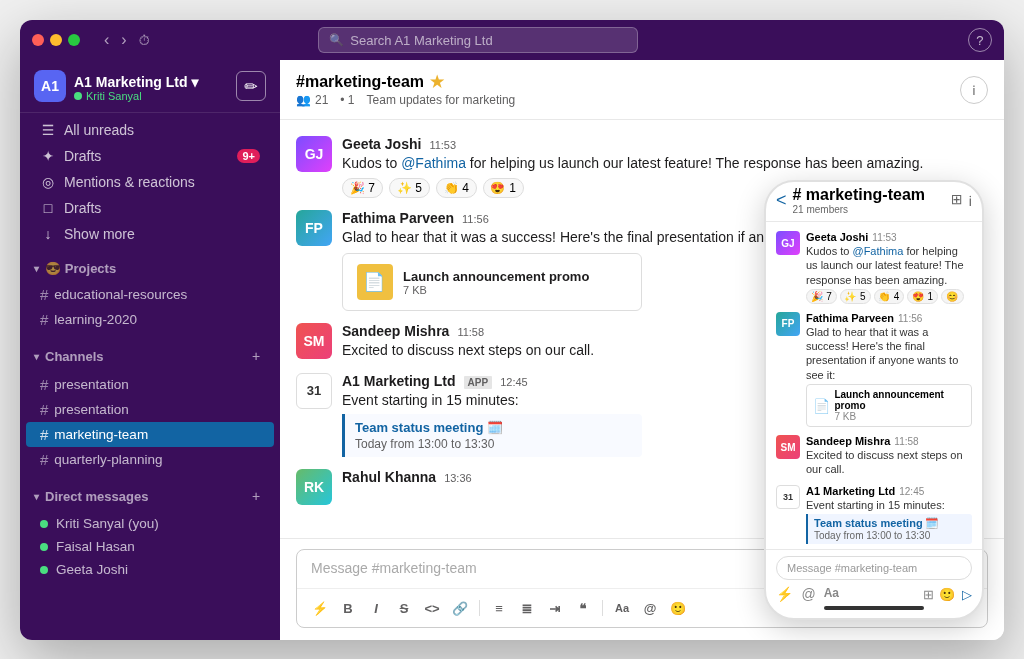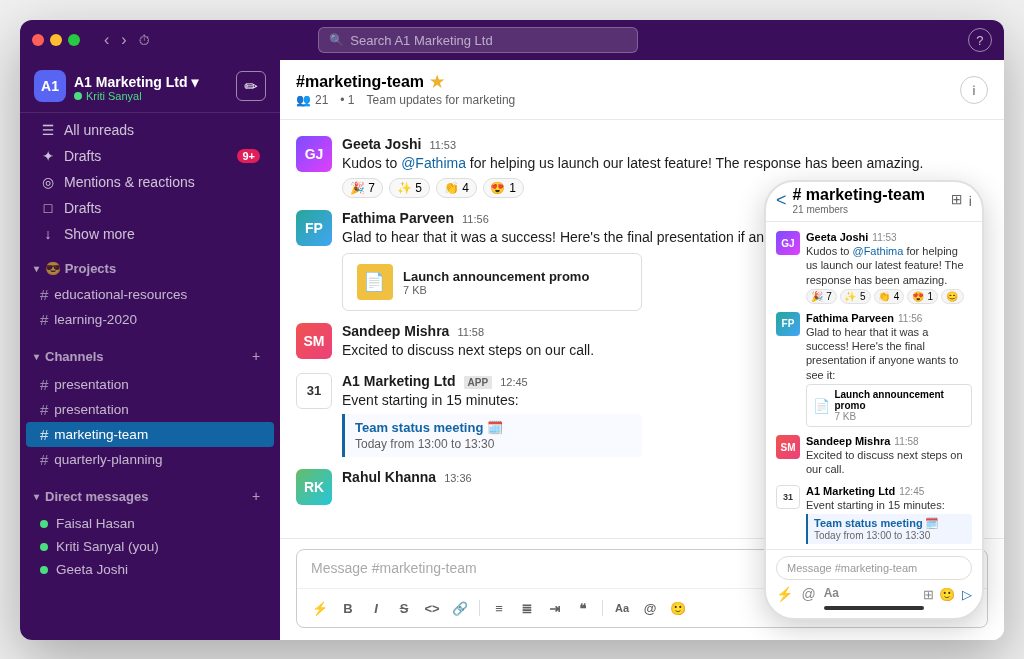--- a/index.html
+++ b/index.html
@@ -585,25 +585,25 @@
       <div class="sidebar-section">
         <div class="section-header" style="justify-content: space-between;">
           <div style="display:flex;align-items:center;gap:6px;">
             <span class="chevron">▾</span>
             <span>Direct messages</span>
           </div>
           <button style="width:20px;height:20px;font-size:14px;background:none;border:none;color:rgba(255,255,255,0.6);cursor:pointer;">+</button>
         </div>
         <div class="dm-item">
           <span class="dm-dot" style="background:#4ade80;"></span>
-          <span>Faisal Hasan</span>
+          <span>Kriti Sanyal (you)</span>
         </div>
         <div class="dm-item">
           <span class="dm-dot" style="background:#4ade80;"></span>
-          <span>Kriti Sanyal (you)</span>
+          <span>Faisal Hasan</span>
         </div>
         <div class="dm-item">
           <span class="dm-dot" style="background:#4ade80;"></span>
           <span>Geeta Joshi</span>
         </div>
       </div>
     </div>
 
     <div class="chat-area">
 

